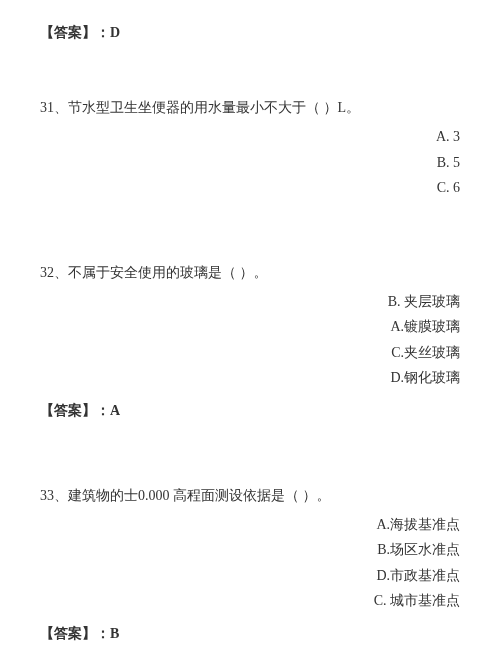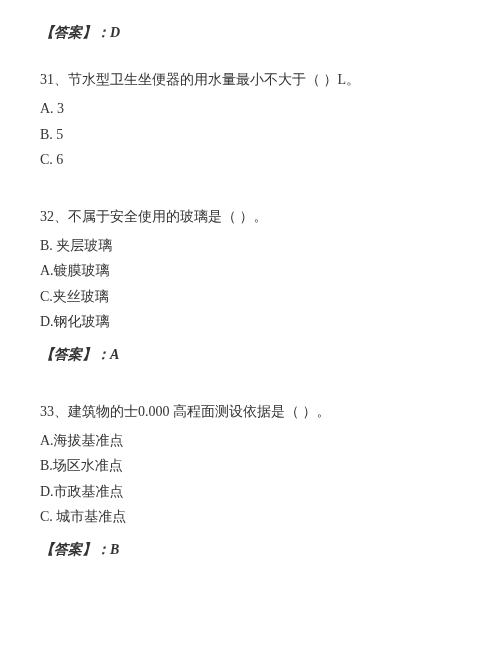--- a/index.html
+++ b/index.html
@@ -13,29 +13,29 @@
       background-color: #ffffff;
       font-family: "SimSun", "宋体", serif;
       font-size: 14px;
       color: #333333;
       line-height: 1.8;
       padding: 20px 40px;
     }
     .answer-block {
       margin-bottom: 8px;
       font-weight: bold;
-      font-style: italic;
     }
     .question-block {
       margin-bottom: 4px;
-      margin-top: 4px;
+      margin-top: 32px;
     }
     .options {
-      margin-left: 0px;
+      margin-left: 8px;
       margin-bottom: 8px;
+      text-align: right;
     }
     .option-item {
       display: block;
       line-height: 1.8;
     }
     .separator {
       height: 10px;
     }
   </style>
 </head>

